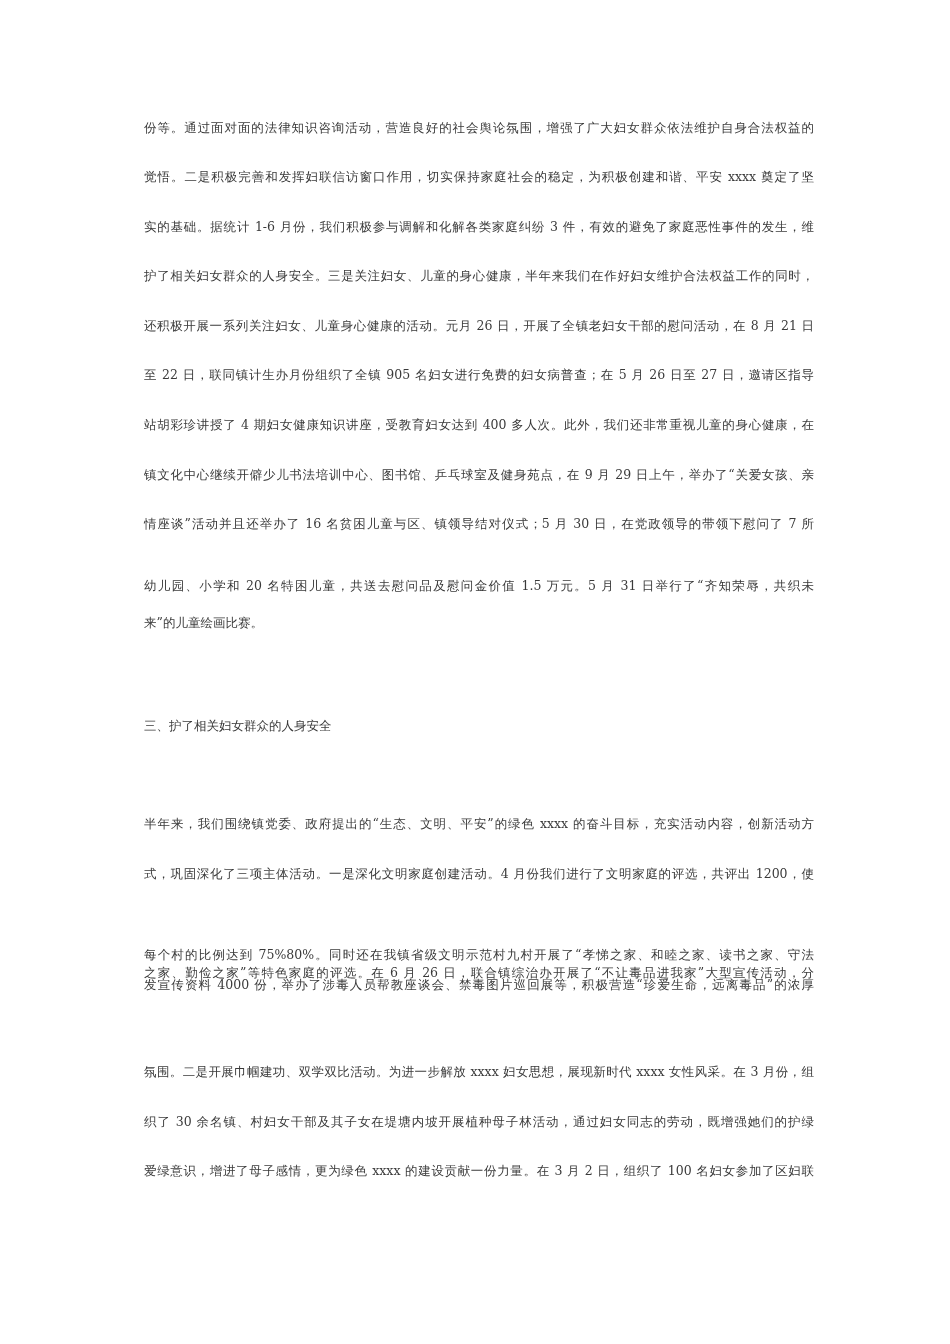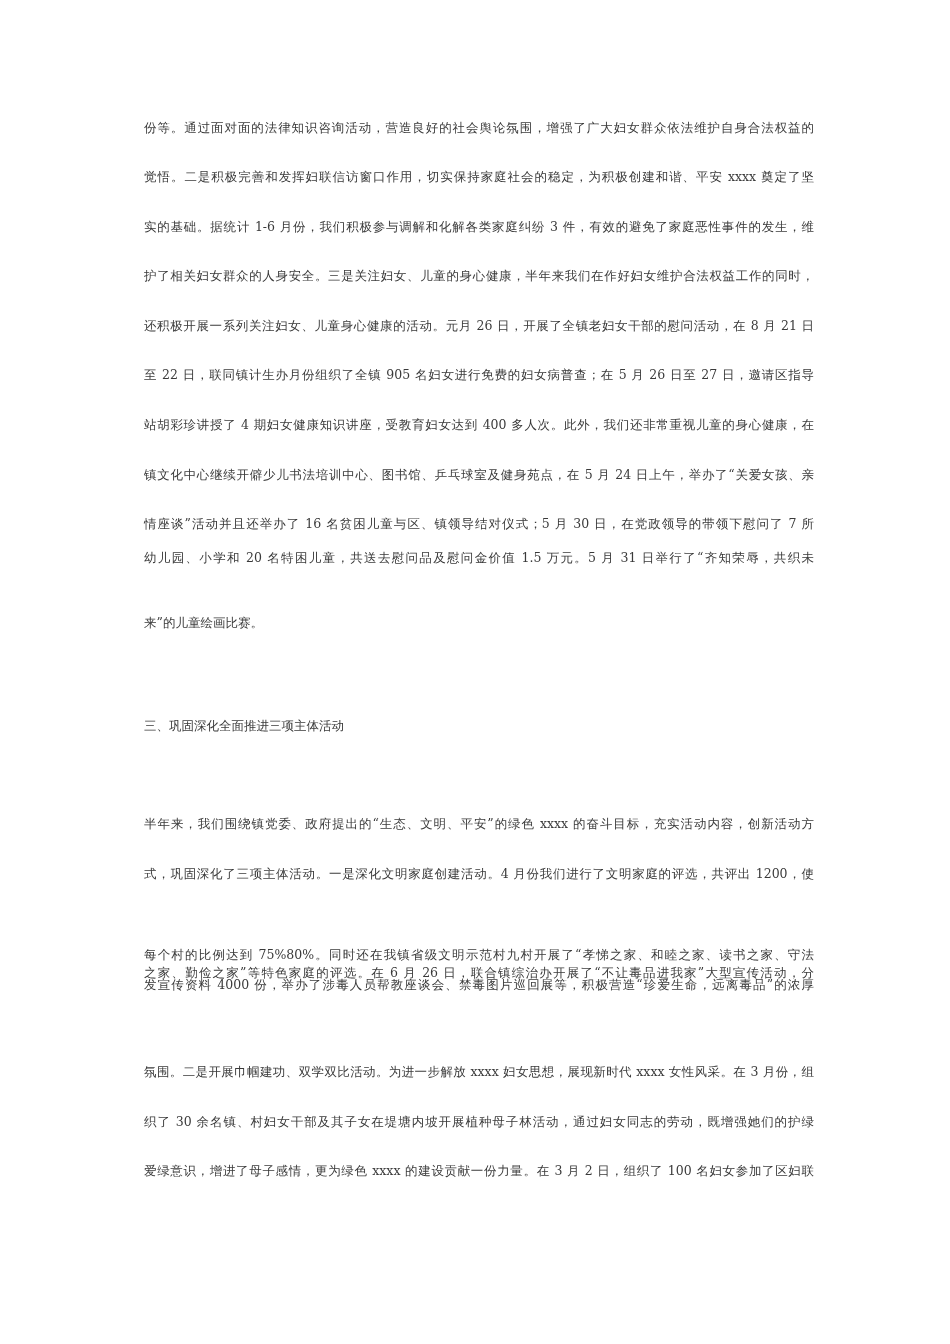--- a/index.html
+++ b/index.html
@@ -49,27 +49,27 @@
 <div class="page">
 
   <div>
     <div class="line" style="top:118px">份等。通过面对面的法律知识咨询活动，营造良好的社会舆论氛围，增强了广大妇女群众依法维护自身合法权益的</div>
     <div class="line" style="top:167px">觉悟。二是积极完善和发挥妇联信访窗口作用，切实保持家庭社会的稳定，为积极创建和谐、平安 xxxx 奠定了坚</div>
     <div class="line" style="top:217px">实的基础。据统计 1-6 月份，我们积极参与调解和化解各类家庭纠纷 3 件，有效的避免了家庭恶性事件的发生，维</div>
     <div class="line" style="top:266px">护了相关妇女群众的人身安全。三是关注妇女、儿童的身心健康，半年来我们在作好妇女维护合法权益工作的同时，</div>
     <div class="line" style="top:316px">还积极开展一系列关注妇女、儿童身心健康的活动。元月 26 日，开展了全镇老妇女干部的慰问活动，在 8 月 21 日</div>
     <div class="line" style="top:365px">至 22 日，联同镇计生办月份组织了全镇 905 名妇女进行免费的妇女病普查；在 5 月 26 日至 27 日，邀请区指导</div>
     <div class="line" style="top:415px">站胡彩珍讲授了 4 期妇女健康知识讲座，受教育妇女达到 400 多人次。此外，我们还非常重视儿童的身心健康，在</div>
-    <div class="line" style="top:465px">镇文化中心继续开僻少儿书法培训中心、图书馆、乒乓球室及健身苑点，在 5 月 24 日上午，举办了“关爱女孩、亲</div>
+    <div class="line" style="top:465px">镇文化中心继续开僻少儿书法培训中心、图书馆、乒乓球室及健身苑点，在 9 月 29 日上午，举办了“关爱女孩、亲</div>
     <div class="line" style="top:514px">情座谈”活动并且还举办了 16 名贫困儿童与区、镇领导结对仪式；5 月 30 日，在党政领导的带领下慰问了 7 所</div>
-    <div class="line" style="top:548px">幼儿园、小学和 20 名特困儿童，共送去慰问品及慰问金价值 1.5 万元。5 月 31 日举行了“齐知荣辱，共织未</div>
+    <div class="line" style="top:576px">幼儿园、小学和 20 名特困儿童，共送去慰问品及慰问金价值 1.5 万元。5 月 31 日举行了“齐知荣辱，共织未</div>
     <div class="line last" style="top:613px">来”的儿童绘画比赛。</div>
   </div>
 
-  <div class="heading" style="top:716px">三、巩固深化全面推进三项主体活动</div>
+  <div class="heading" style="top:716px">三、护了相关妇女群众的人身安全</div>
 
   <div>
     <div class="line" style="top:814px">半年来，我们围绕镇党委、政府提出的“生态、文明、平安”的绿色 xxxx 的奋斗目标，充实活动内容，创新活动方</div>
     <div class="line" style="top:864px">式，巩固深化了三项主体活动。一是深化文明家庭创建活动。4 月份我们进行了文明家庭的评选，共评出 1200，使</div>
     <div class="line" style="top:945px">每个村的比例达到 75%80%。同时还在我镇省级文明示范村九村开展了“孝悌之家、和睦之家、读书之家、守法</div>
     <div class="line" style="top:963px">之家、勤俭之家”等特色家庭的评选。在 6 月 26 日，联合镇综治办开展了“不让毒品进我家”大型宣传活动，分</div>
     <div class="line" style="top:975px">发宣传资料 4000 份，举办了涉毒人员帮教座谈会、禁毒图片巡回展等，积极营造“珍爱生命，远离毒品”的浓厚</div>
     <div class="line" style="top:1062px">氛围。二是开展巾帼建功、双学双比活动。为进一步解放 xxxx 妇女思想，展现新时代 xxxx 女性风采。在 3 月份，组</div>
     <div class="line" style="top:1112px">织了 30 余名镇、村妇女干部及其子女在堤塘内坡开展植种母子林活动，通过妇女同志的劳动，既增强她们的护绿</div>
     <div class="line" style="top:1161px">爱绿意识，增进了母子感情，更为绿色 xxxx 的建设贡献一份力量。在 3 月 2 日，组织了 100 名妇女参加了区妇联</div>

